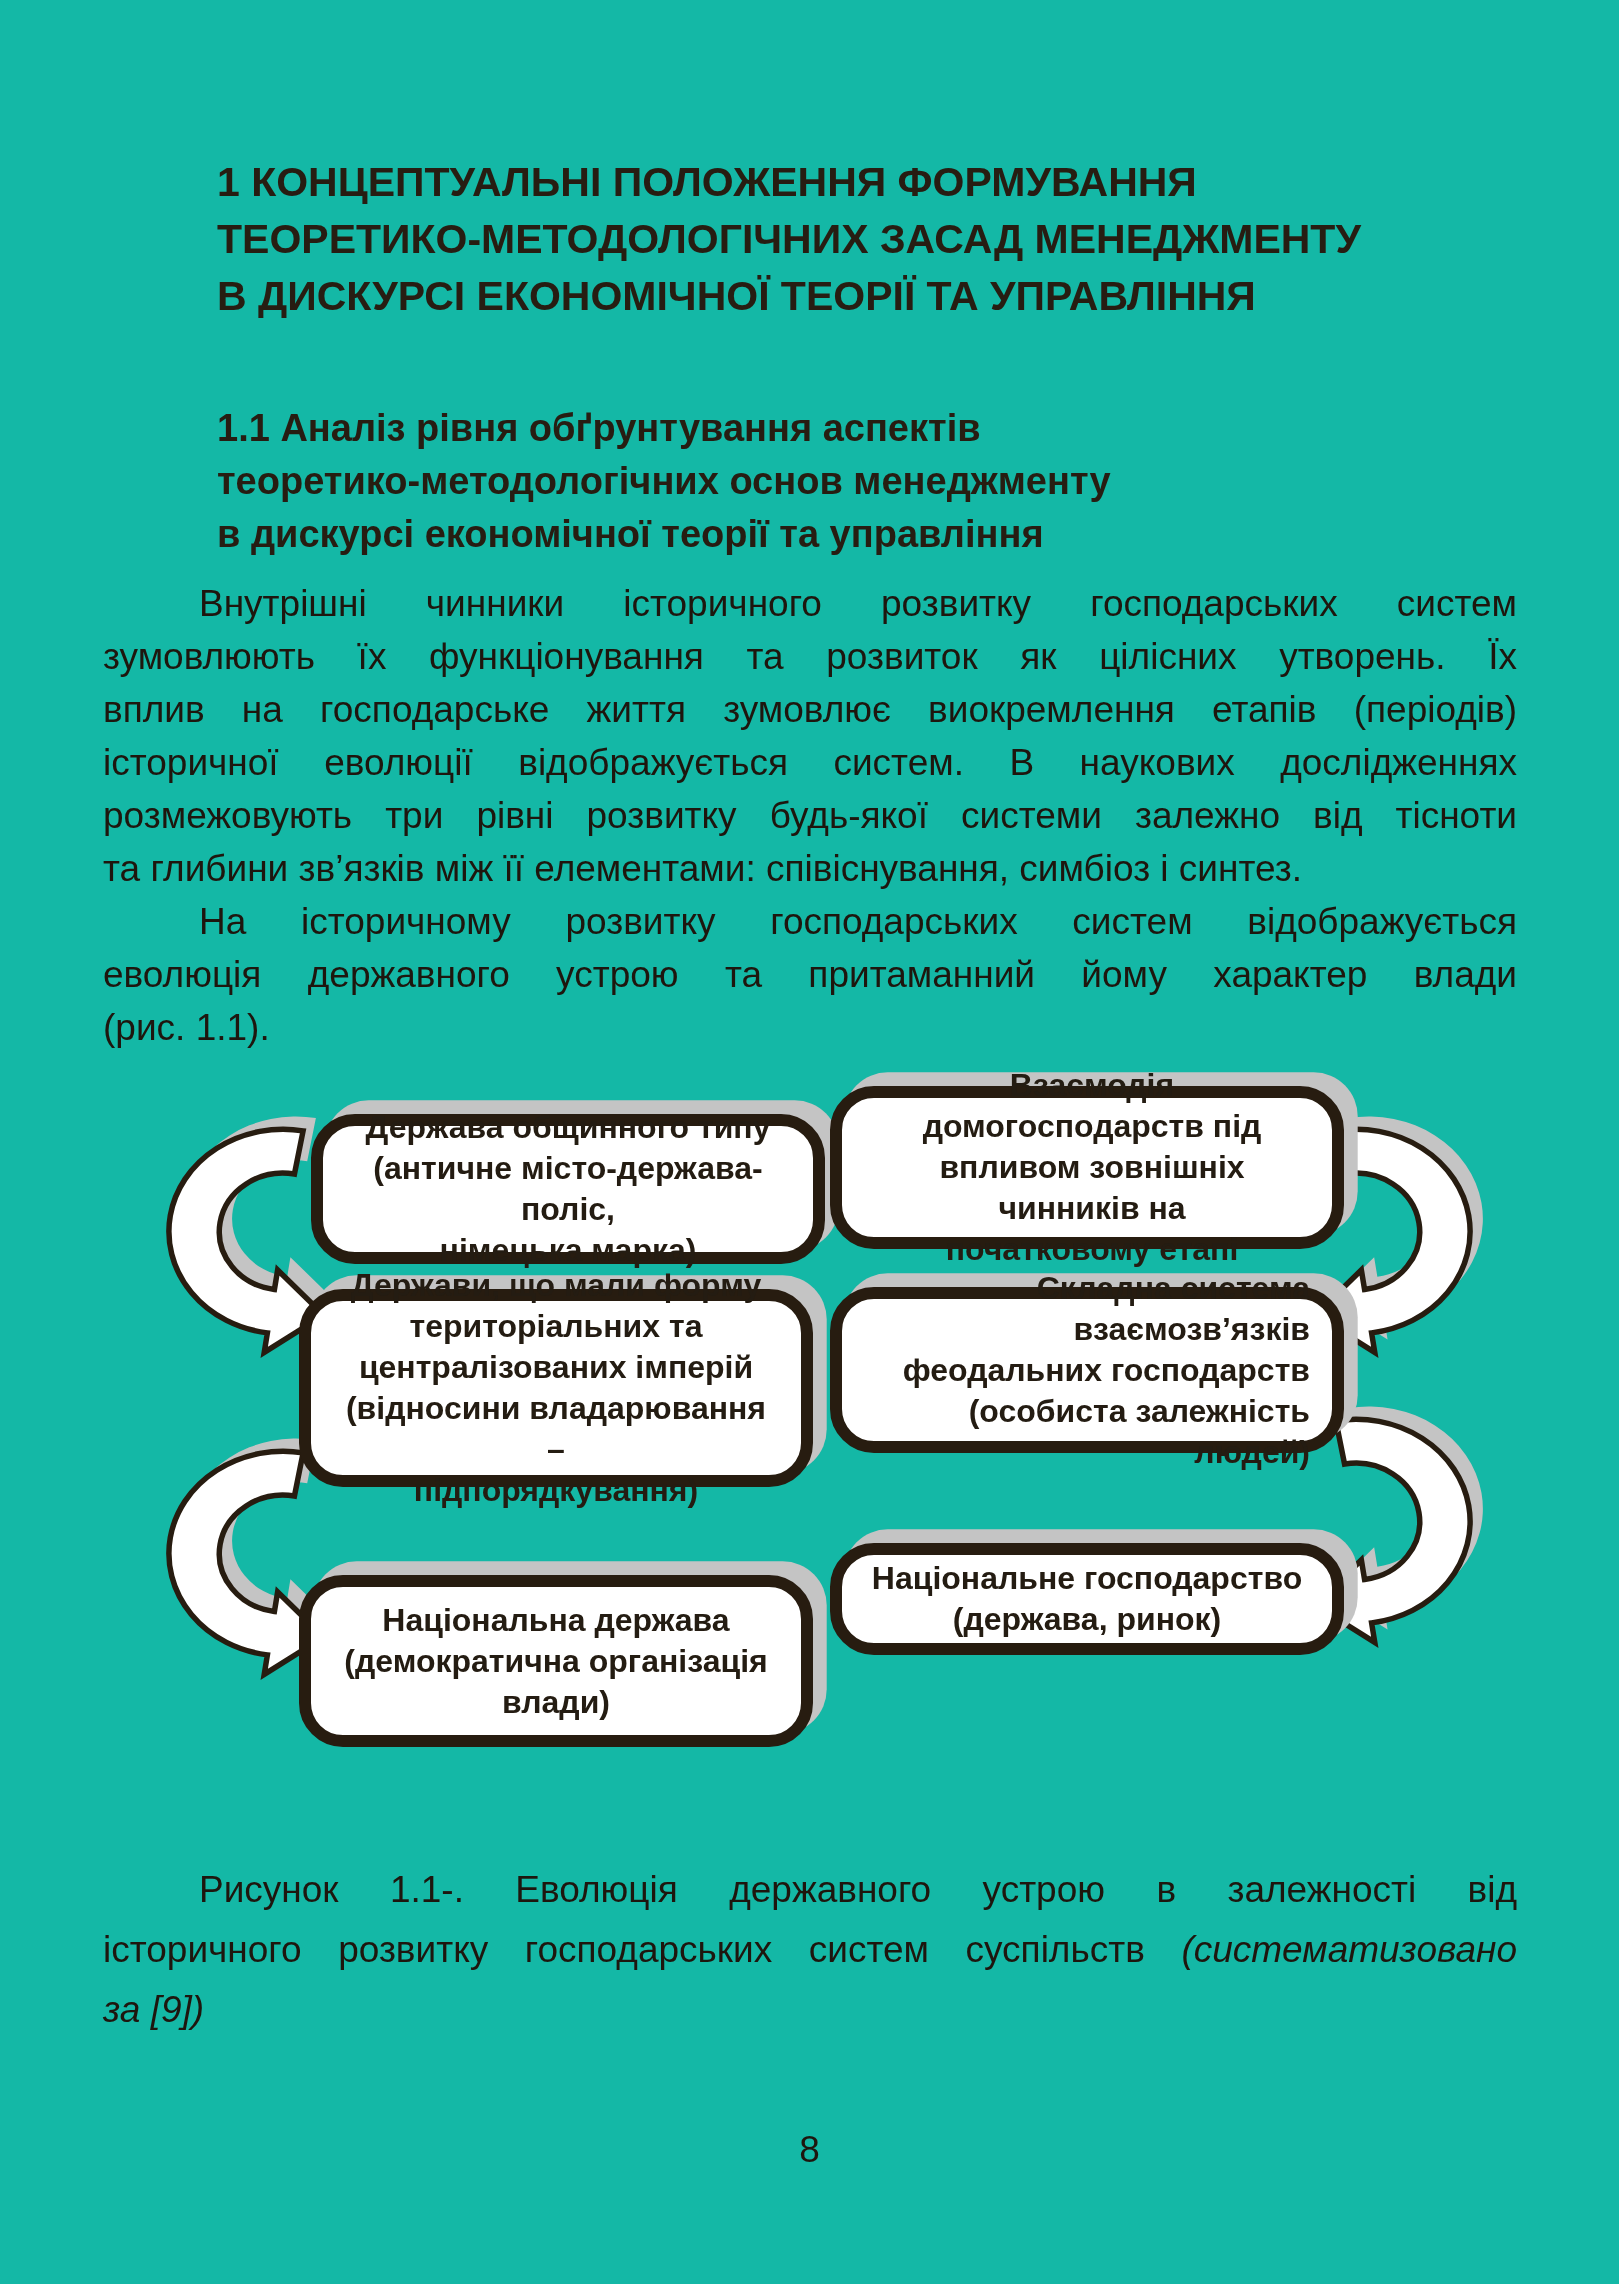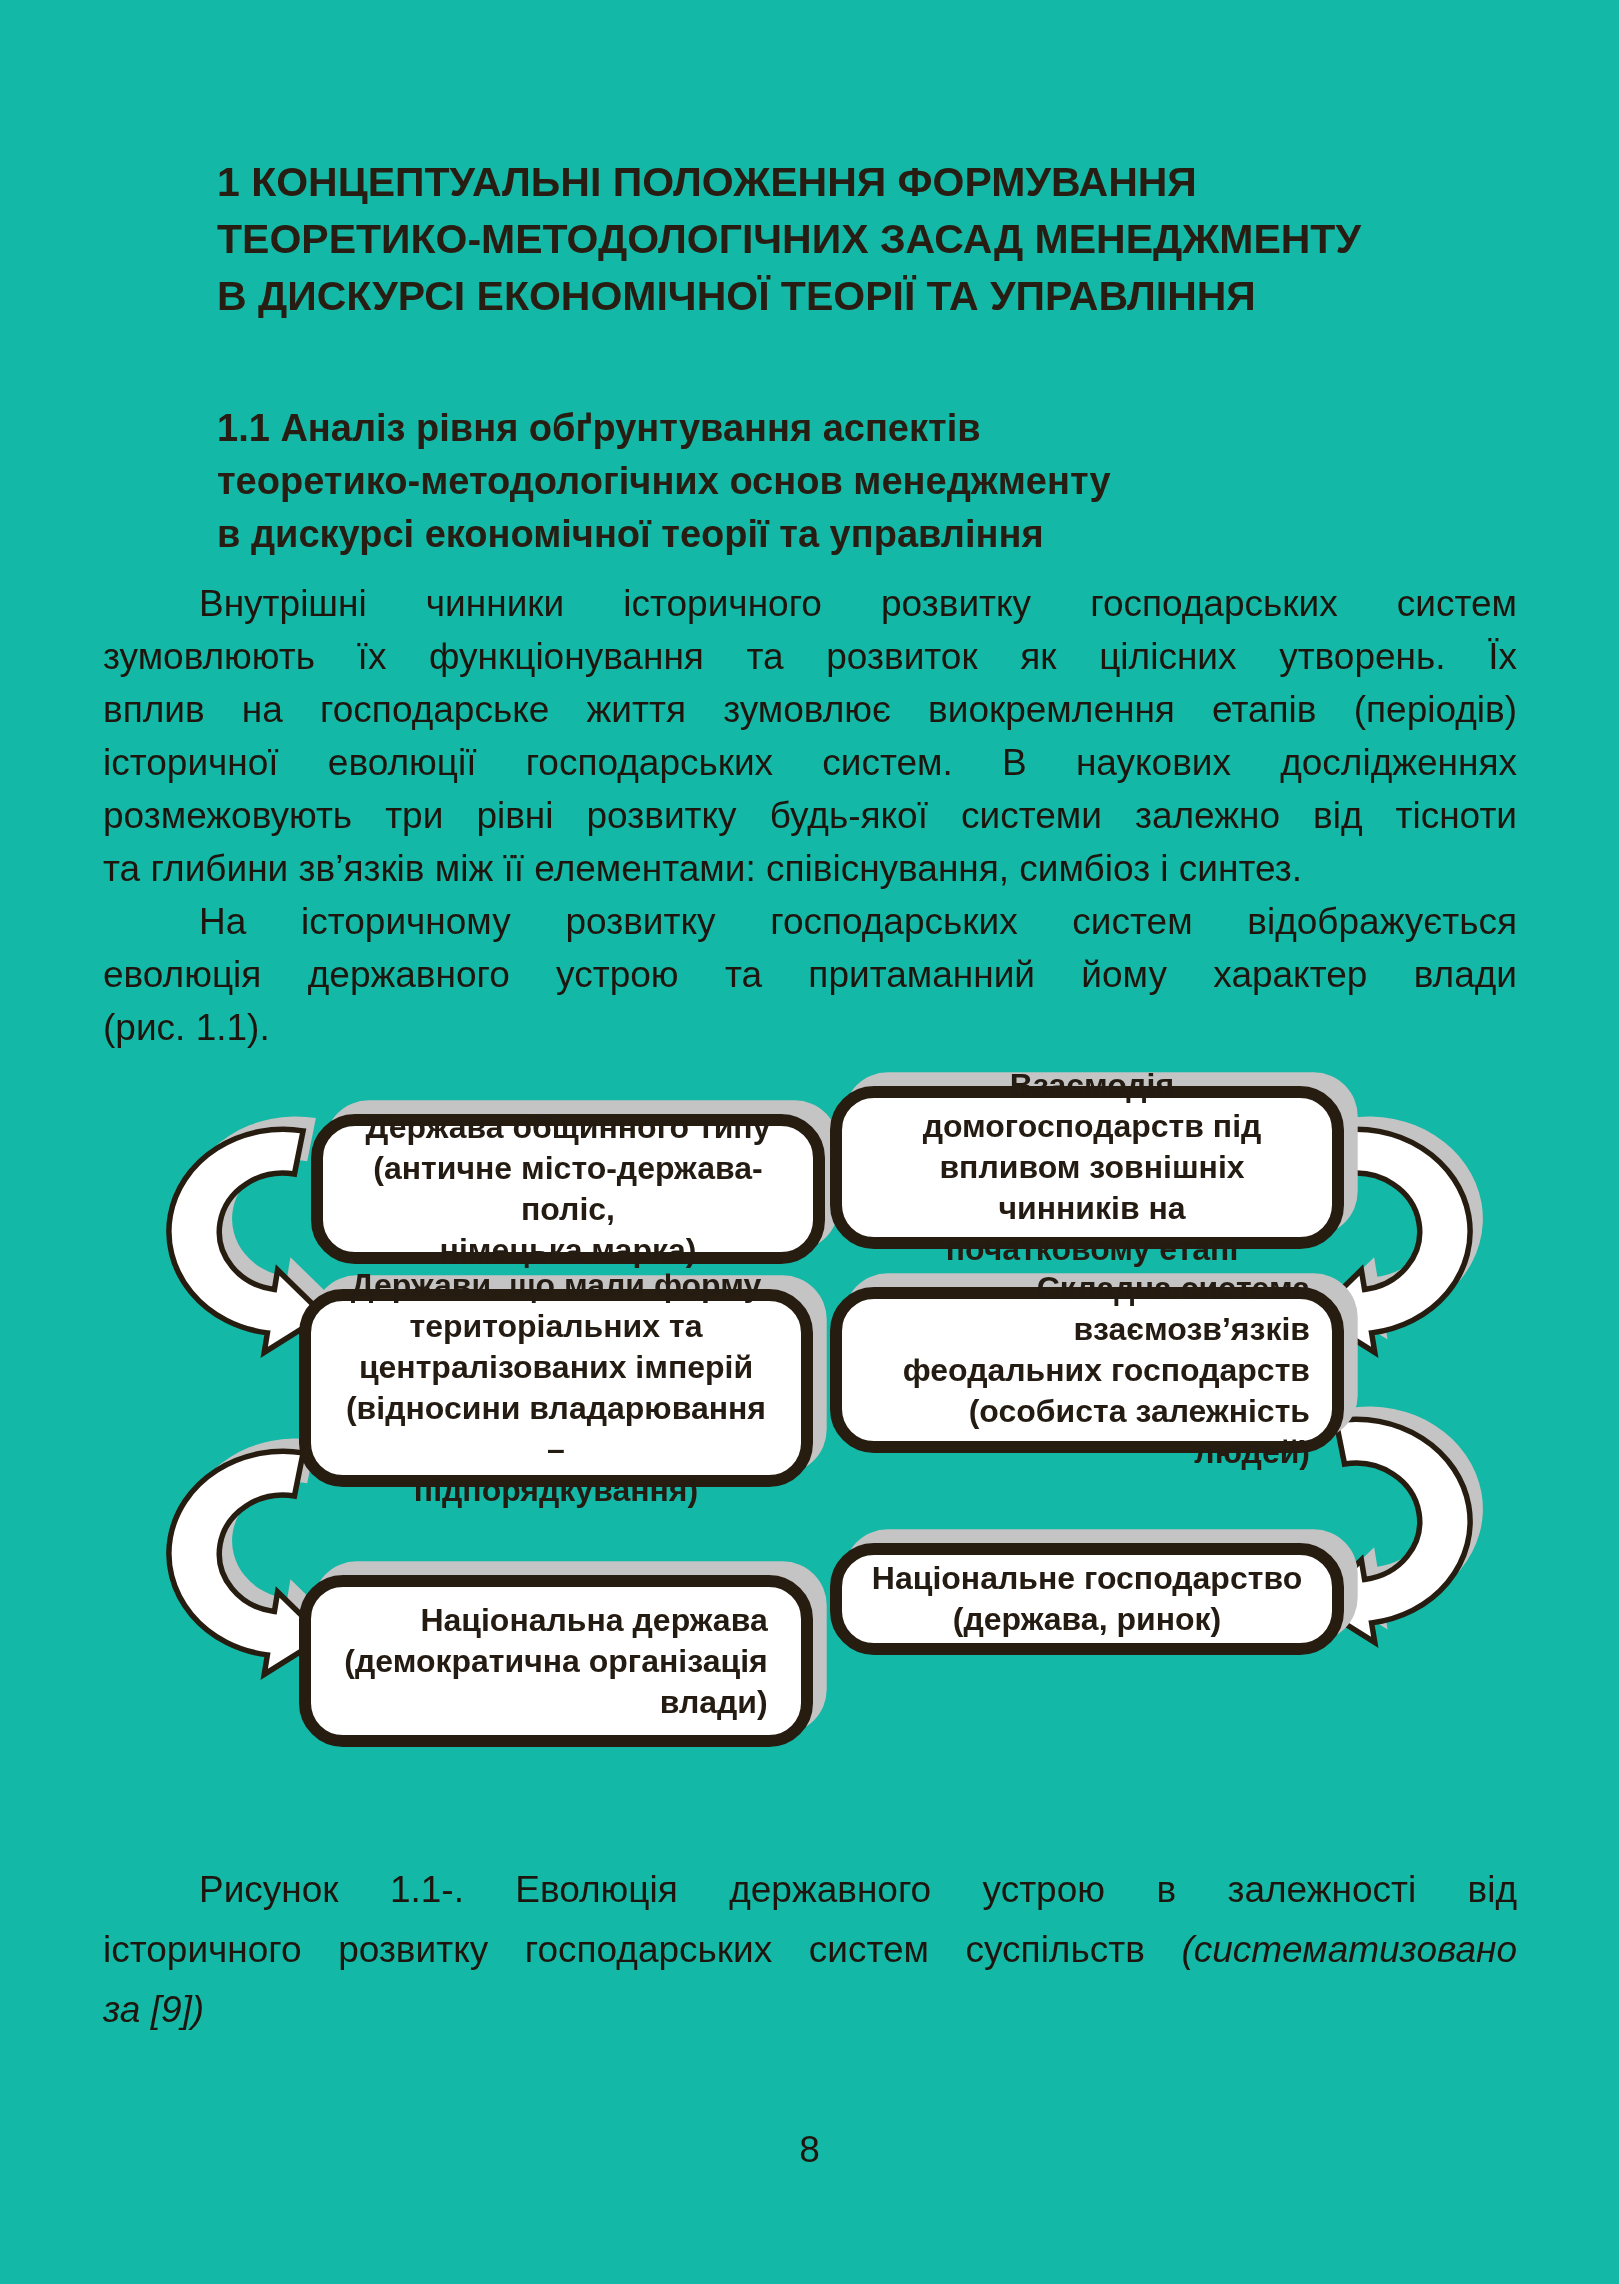--- a/index.html
+++ b/index.html
@@ -28,42 +28,42 @@
     background:#ffffff;border:12px solid #271c10;border-radius:44px;
     box-shadow:13.7px -13.7px 0 0 #c4c4c4;
     display:flex;align-items:center;justify-content:center;text-align:center;
     font-weight:bold;font-size:32px;line-height:41px;color:#241c12;padding:7.3px 22px;
   }
   #box1{left:311px;top:35px;width:514px;height:150px;margin-top:28px;}
   #box2{left:830px;top:35px;width:514px;height:163px;padding-left:32px;}
   #box3{left:299px;top:238px;width:514px;height:198px;}
   #box4{left:830px;top:236px;width:514px;height:166px;text-align:right;}
   #box5{left:830px;top:492px;width:514px;height:112px;}
-  #box6{left:299px;top:524px;width:514px;height:172px;text-align:right;}
+  #box6{left:299px;top:524px;width:514px;height:172px;}
   .arrow{position:absolute;width:201px;height:242px;z-index:1;overflow:visible;}
   #al1{left:128px;top:71px;}
   #al2{left:128px;top:393px;}
   #ar1{left:1310px;top:71px;}
   #ar2{left:1310px;top:361px;}
 </style>
 </head>
 <body>
 
 <div class="page">
 
   <h1 class="heading">1 КОНЦЕПТУАЛЬНІ ПОЛОЖЕННЯ ФОРМУВАННЯ<br>ТЕОРЕТИКО-МЕТОДОЛОГІЧНИХ ЗАСАД МЕНЕДЖМЕНТУ<br>В ДИСКУРСІ ЕКОНОМІЧНОЇ ТЕОРІЇ ТА УПРАВЛІННЯ</h1>
 
   <h2 class="subheading">1.1 Аналіз рівня обґрунтування аспектів<br>теоретико-методологічних основ менеджменту<br>в дискурсі економічної теорії та управління</h2>
 
   <div class="bodytext">
     <div>
       <div class="tline tjust indent">Внутрішні чинники історичного розвитку господарських систем</div>
       <div class="tline tjust">зумовлюють їх функціонування та розвиток як цілісних утворень. Їх</div>
       <div class="tline tjust">вплив на господарське життя зумовлює виокремлення етапів (періодів)</div>
-      <div class="tline tjust">історичної еволюції господарських систем. В наукових дослідженнях</div>
+      <div class="tline tjust">історичної еволюції відображується систем. В наукових дослідженнях</div>
       <div class="tline tjust">розмежовують три рівні розвитку будь-якої системи залежно від тісноти</div>
       <div class="tline">та глибини зв’язків між її елементами: співіснування, симбіоз і синтез.</div>
     </div>
     <div>
       <div class="tline tjust indent">На історичному розвитку господарських систем відображується</div>
       <div class="tline tjust">еволюція державного устрою та притаманний йому характер влади</div>
       <div class="tline">(рис. 1.1).</div>
     </div>
   </div>
 

